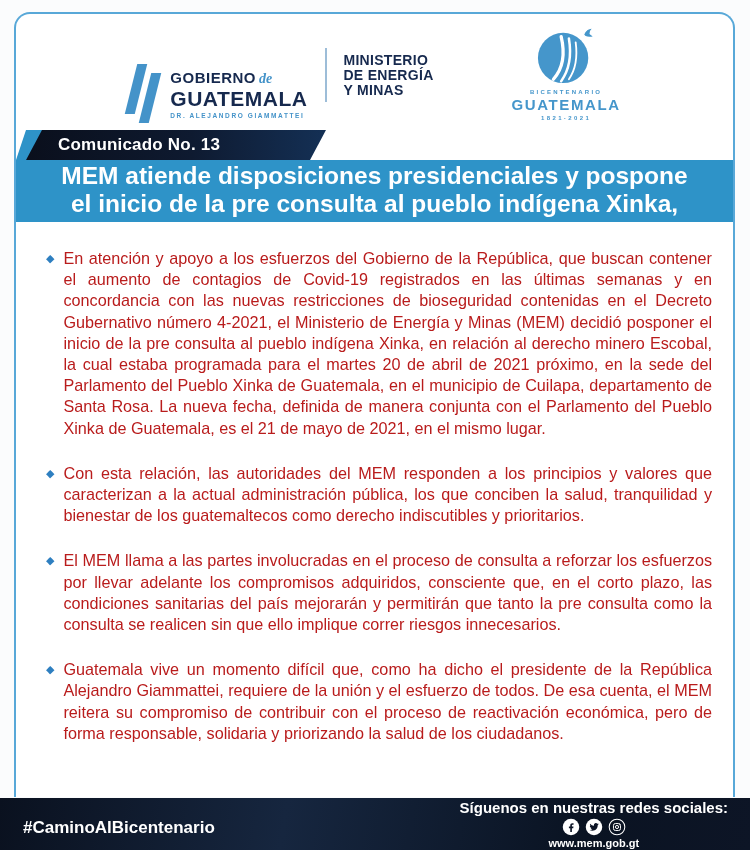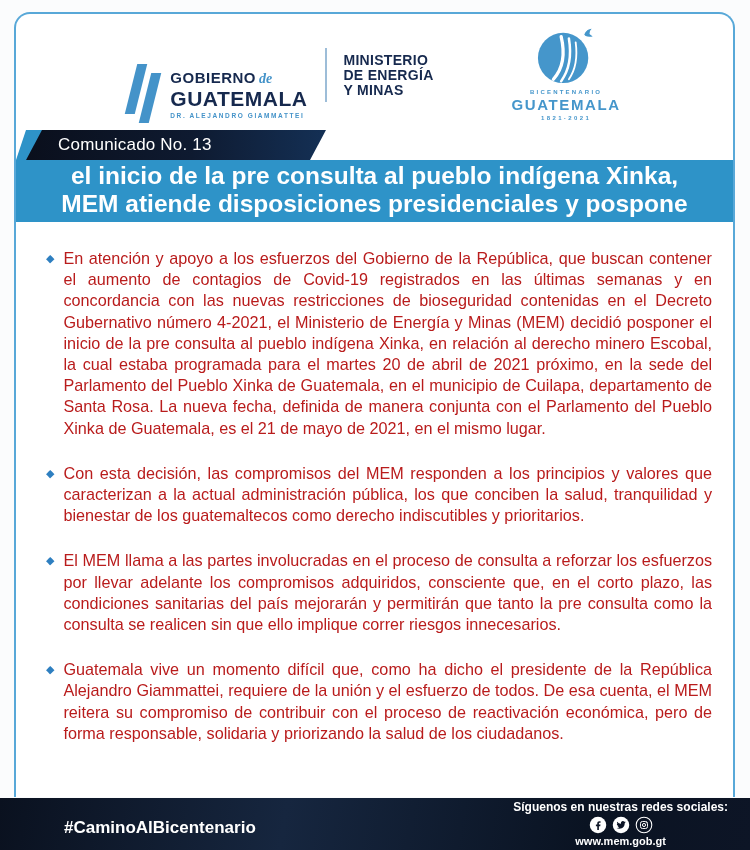--- a/index.html
+++ b/index.html
@@ -48,21 +48,21 @@
     background:#2e93c8;
     clip-path:polygon(10px 0, 100% 0, calc(100% - 10px) 100%, 0 100%);
   }
   .com-dark {
     position:absolute; left:10px; top:0; width:300px; height:100%;
     background:linear-gradient(90deg,#0a0f1c 0%,#0e1a30 55%,#143055 100%);
     clip-path:polygon(16px 0, 100% 0, calc(100% - 16px) 100%, 0 100%);
   }
   .com-text {
     position:absolute; left:42px; top:50%; transform:translateY(-50%);
-    color:#ffffff; font-weight:normal; font-size:17px; letter-spacing:.2px;
+    color:#ffffff; font-weight:bold; font-size:17px; letter-spacing:.2px;
   }
   
   .title-banner {
     background:#2e93c8; color:#ffffff;
     text-align:center; font-weight:bold;
     font-size:24.5px; line-height:28px;
     padding:2px 10px 4px 10px;
   }
   
   .content { padding:26px 21px 0 30px; }
@@ -71,23 +71,23 @@
   .bullet-text {
     color:#b91c1c; font-size:16.2px; line-height:21.2px;
     text-align:justify; flex:1 1 auto;
   }
   
   .footer {
     position:absolute; left:0; bottom:0; width:750px; height:52px;
     background:linear-gradient(100deg,#0a111f 0%,#16263f 38%,#0a1322 78%,#0d1526 100%);
     display:flex; align-items:center; justify-content:space-between;
   }
-  .hashtag { color:#ffffff; font-weight:bold; font-size:17px; margin-left:64px; margin-top:8px; }
+  .hashtag { color:#ffffff; font-weight:bold; font-size:17px; margin-left:23px; margin-top:8px; }
   .social-block { margin-right:22px; text-align:center; line-height:1; }
-  .social-label { color:#ffffff; font-weight:bold; font-size:12px; margin-bottom:3px; }
+  .social-label { color:#ffffff; font-weight:bold; font-size:15px; margin-bottom:3px; }
   .social-icons { display:flex; justify-content:center; gap:5px; }
   .social-icon { width:18px; height:18px; display:block; cursor:pointer; }
   .website { color:#ffffff; font-weight:bold; font-size:11px; margin-top:2px; }
 </style>
 </head>
 <body>
 
 <div class="card">
 
   <div class="logo-row">
@@ -124,32 +124,32 @@
     </div>
   </div>
 
   <div class="com-row">
     <div class="com-accent"></div>
     <div class="com-dark"></div>
     <span class="com-text">Comunicado No. 13</span>
   </div>
 
   <div class="title-banner">
+    <div>MEM atiende disposiciones presidenciales y pospone</div>
     <div>el inicio de la pre consulta al pueblo indígena Xinka,</div>
-    <div>MEM atiende disposiciones presidenciales y pospone</div>
   </div>
 
   <div class="content">
     <div class="bullet-item">
       <span class="diamond">◆</span>
       <p class="bullet-text">En atención y apoyo a los esfuerzos del Gobierno de la República, que buscan contener el aumento de contagios de Covid-19 registrados en las últimas semanas y en concordancia con las nuevas restricciones de bioseguridad contenidas en el Decreto Gubernativo número 4-2021, el Ministerio de Energía y Minas (MEM) decidió posponer el inicio de la pre consulta al pueblo indígena Xinka, en relación al derecho  minero Escobal, la cual estaba programada para el martes 20 de abril de 2021  próximo, en la sede del Parlamento del Pueblo Xinka de Guatemala, en el municipio de Cuilapa, departamento de Santa Rosa. La nueva fecha, definida de manera conjunta con el Parlamento del Pueblo Xinka de Guatemala, es el 21 de mayo de 2021, en el mismo lugar.</p>
     </div>
     <div class="bullet-item">
       <span class="diamond">◆</span>
-      <p class="bullet-text">Con esta decisión, las compromisos del MEM responden a los principios y valores que caracterizan a la actual administración pública, los que  conciben la salud, tranquilidad y bienestar de los guatemaltecos como derecho  indiscutibles y prioritarios.</p>
+      <p class="bullet-text">Con esta relación, las autoridades del MEM responden a los principios y valores que caracterizan a la actual administración pública, los que  conciben la salud, tranquilidad y bienestar de los guatemaltecos como derecho  indiscutibles y prioritarios.</p>
     </div>
     <div class="bullet-item">
       <span class="diamond">◆</span>
       <p class="bullet-text">El MEM llama a las partes involucradas en el proceso de consulta a reforzar los esfuerzos por llevar adelante los compromisos adquiridos, consciente que, en el corto plazo, las condiciones sanitarias del país mejorarán y permitirán que tanto la pre consulta como la consulta se realicen sin que ello implique correr riesgos innecesarios.</p>
     </div>
     <div class="bullet-item">
       <span class="diamond">◆</span>
       <p class="bullet-text">Guatemala vive un momento difícil que, como ha dicho el presidente de la República Alejandro Giammattei, requiere de la unión y el esfuerzo de todos. De esa cuenta, el MEM reitera su compromiso de contribuir con el proceso de reactivación económica, pero de forma responsable, solidaria y priorizando la salud de los ciudadanos.</p>
     </div>
 

